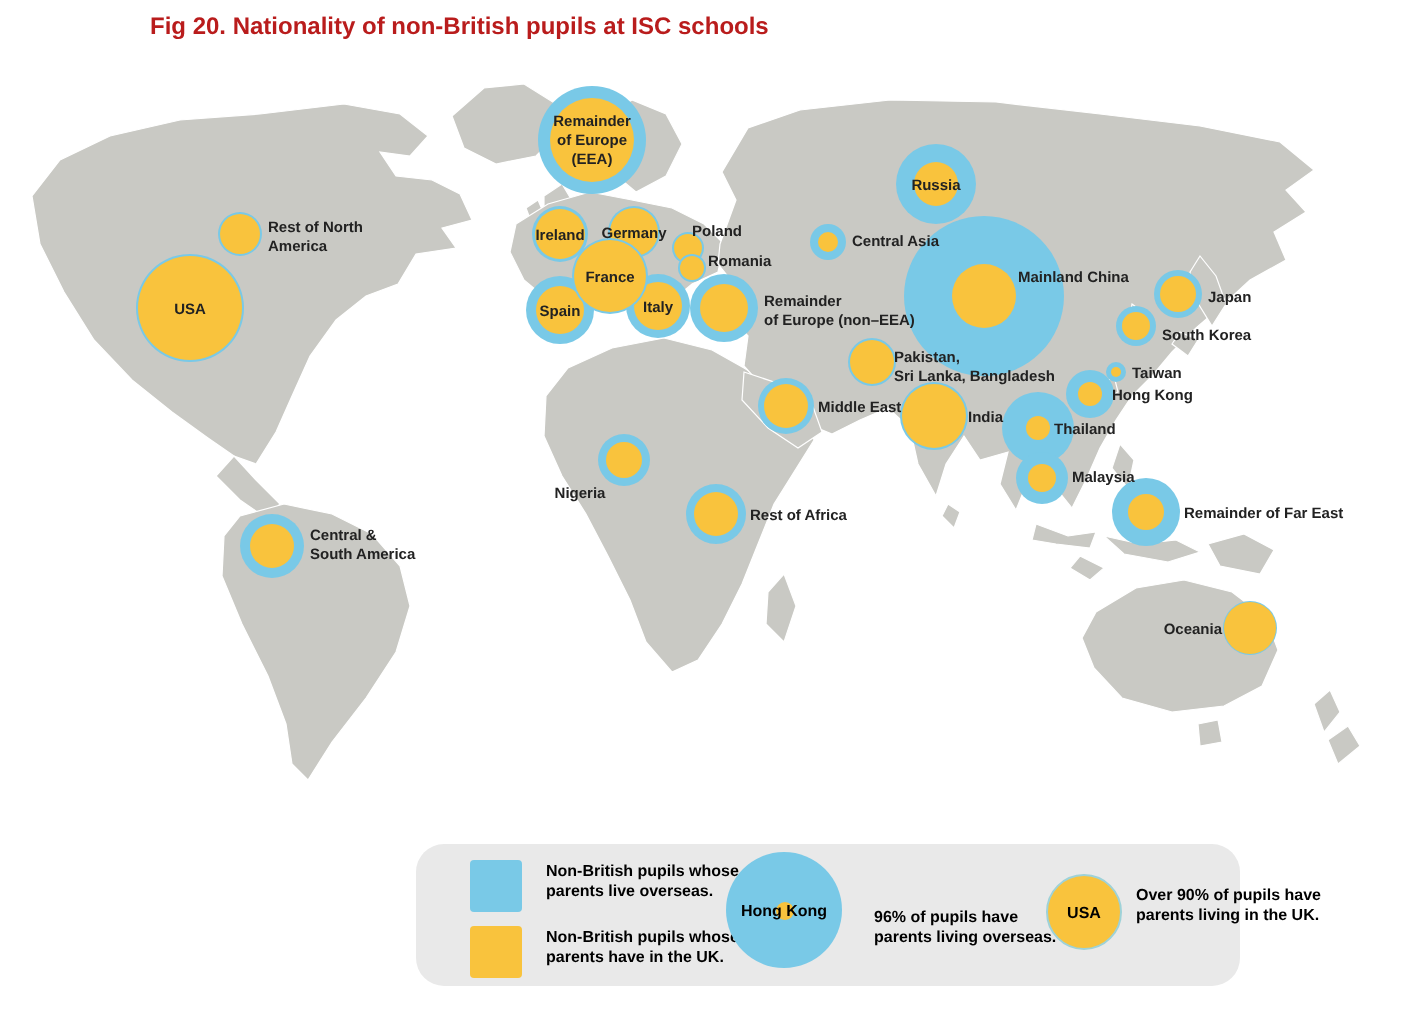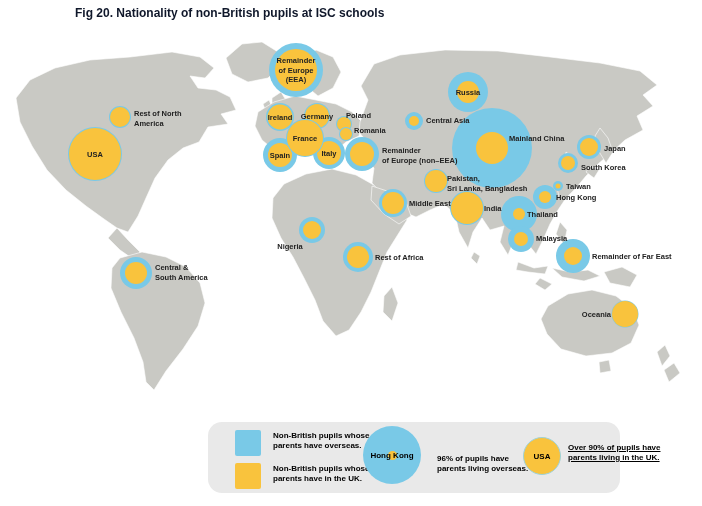--- a/index.html
+++ b/index.html
@@ -10,36 +10,36 @@
   .land{stroke:#ffffff;stroke-width:0.6;}
   
   .legend{position:absolute;left:208px;top:422px;width:412px;height:71px;border-radius:14px;}
   .swatch{position:absolute;width:26px;height:26px;border-radius:2px;}
   .swatch.ovs{left:27px;top:8px;}
   .swatch.uk{left:27px;top:41px;}
   .ltext{position:absolute;font-size:8px;font-weight:bold;line-height:9.5px;white-space:nowrap;}
   .lt1{left:65px;top:9px;}
   .lt2{left:65px;top:42px;}
   .lt3{left:229px;top:32px;}
-  .lt4{left:360px;top:21px;text-decoration:underline;}
+  .lt4{left:360px;top:21px;}
   .ex-ovs{position:absolute;left:155px;top:4px;width:58px;height:58px;border-radius:50%;
           display:flex;align-items:center;justify-content:center;}
   .ex-ovs .dot{position:absolute;width:9px;height:9px;border-radius:50%;}
   .ex-ovs .blabel{position:relative;font-size:8px;font-weight:bold;}
   .ex-uk{position:absolute;left:315px;top:15px;width:38px;height:38px;border-radius:50%;
          box-sizing:border-box;border:1.5px solid #9ed2d8;
          display:flex;align-items:center;justify-content:center;}
   .ex-uk .blabel{font-size:8px;font-weight:bold;}
 </style>
 </head>
 <body>
 
 <div class="stage">
 
-  <div class="title" style="color: #0f172a; padding-left: 37px;">Fig 20. Nationality of non-British pupils at ISC schools</div>
+  <div class="title" style="color: #b91c1c; padding-left: 37px;">Fig 20. Nationality of non-British pupils at ISC schools</div>
 
   <svg class="map" viewBox="0 0 702 506">
     <g id="land">
       <path class="land" d="M226,58 L242,44 L262,42 L278,52 L280,66 L268,78 L248,82 L232,74 Z" fill="#c9c9c4"></path>
       <path class="land" d="M290,76 L300,72 L304,80 L295,85 Z" fill="#c9c9c4"></path>
       <path class="land" d="M16,98 L30,80 L55,68 L90,60 L130,57 L172,52 L200,57 L214,68 L205,78 L190,76 L198,88 L216,90 L230,97 L236,110 L221,114 L228,124 L208,127 L199,142 L183,148 L168,160 L155,178 L146,198 L138,216 L128,232 L117,228 L104,219 L86,206 L66,190 L47,170 L32,146 L20,122 Z" fill="#c9c9c4"></path>
       <path class="land" d="M117,228 L128,240 L140,252 L133,259 L120,250 L108,238 Z" fill="#c9c9c4"></path>
       <path class="land" d="M120,258 L142,252 L166,257 L186,267 L200,283 L205,303 L198,326 L183,349 L166,371 L154,390 L146,382 L143,362 L134,338 L121,312 L111,288 L112,268 Z" fill="#c9c9c4"></path>
       <path class="land" d="M300,60 L316,50 L333,57 L341,72 L333,88 L318,96 L306,86 L297,72 Z" fill="#c9c9c4"></path>
       <path class="land" d="M272,98 L281,92 L287,102 L281,113 L272,108 Z" fill="#c9c9c4"></path>
@@ -207,21 +207,21 @@
         <text text-anchor="start" fill="#222222" font-size="7.5" font-weight="bold" font-family="&quot;Liberation Sans&quot;, sans-serif"><tspan x="536" y="241">Malaysia</tspan></text>
         <text text-anchor="start" fill="#222222" font-size="7.5" font-weight="bold" font-family="&quot;Liberation Sans&quot;, sans-serif"><tspan x="592" y="259">Remainder of Far East</tspan></text>
         <text text-anchor="end" fill="#222222" font-size="7.5" font-weight="bold" font-family="&quot;Liberation Sans&quot;, sans-serif"><tspan x="611" y="317">Oceania</tspan></text>
       </g>
   </svg>
 
   <div class="legend" style="background-color: rgb(233, 233, 233);">
     <div class="swatch ovs" style="background-color: rgb(121, 201, 231);"></div>
     <div class="ltext lt1">
       <div>Non-British pupils whose</div>
-      <div>parents have overseas.</div>
+      <div>parents live overseas.</div>
     </div>
     <div class="swatch uk" style="background-color: rgb(249, 195, 61);"></div>
     <div class="ltext lt2">
       <div>Non-British pupils whose</div>
       <div>parents have in the UK.</div>
     </div>
 
     <div class="ex-ovs" style="background-color: rgb(121, 201, 231);">
       <span class="dot" style="background-color: rgb(249, 195, 61);"></span>
       <span class="blabel">Hong Kong</span>

